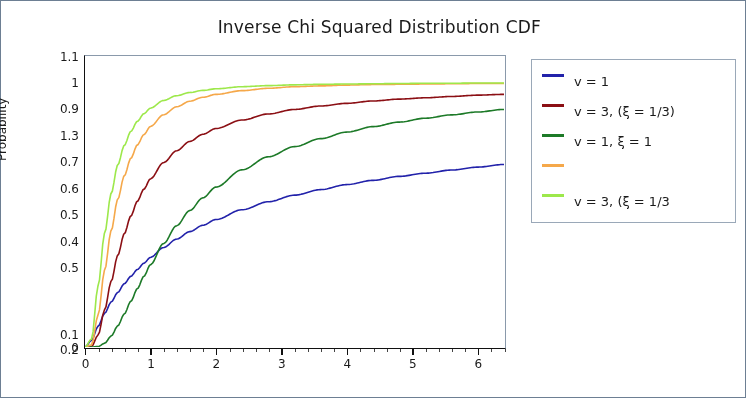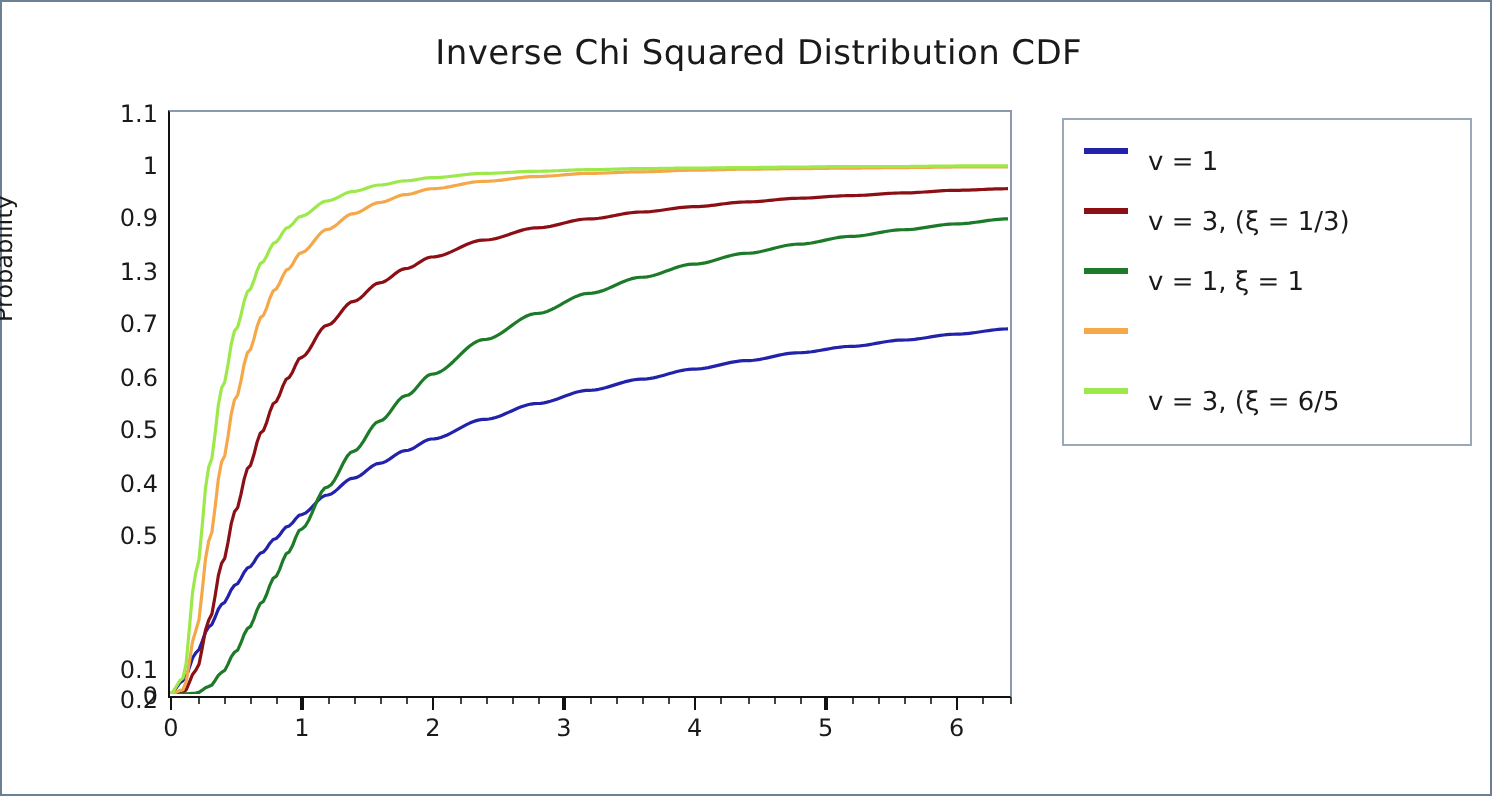--- a/index.html
+++ b/index.html
@@ -251,21 +251,21 @@
       </div>
       <div class="legend-item" style="top: 74px;">
         <span class="legend-swatch" style="background: rgb(29, 122, 40);"></span>
         <span class="legend-text">v = 1, ξ = 1</span>
       </div>
       <div class="legend-item" style="top: 104px;">
         <span class="legend-swatch" style="background: rgb(245, 168, 74);"></span>
       </div>
       <div class="legend-item" style="top: 134px;">
         <span class="legend-swatch" style="background: rgb(157, 232, 75);"></span>
-        <span class="legend-text">v = 3, (ξ = 6/5</span>
+        <span class="legend-text">v = 3, (ξ = 1/3</span>
       </div>
     </div>
 
 <div class="xtick-label" style="left: 84.5px;">0</div>
     <div class="xtick-label" style="left: 149.969px;">1</div>
     <div class="xtick-label" style="left: 215.438px;">2</div>
     <div class="xtick-label" style="left: 280.906px;">3</div>
     <div class="xtick-label" style="left: 346.375px;">4</div>
     <div class="xtick-label" style="left: 411.844px;">5</div>
     <div class="xtick-label" style="left: 477.312px;">6</div>

